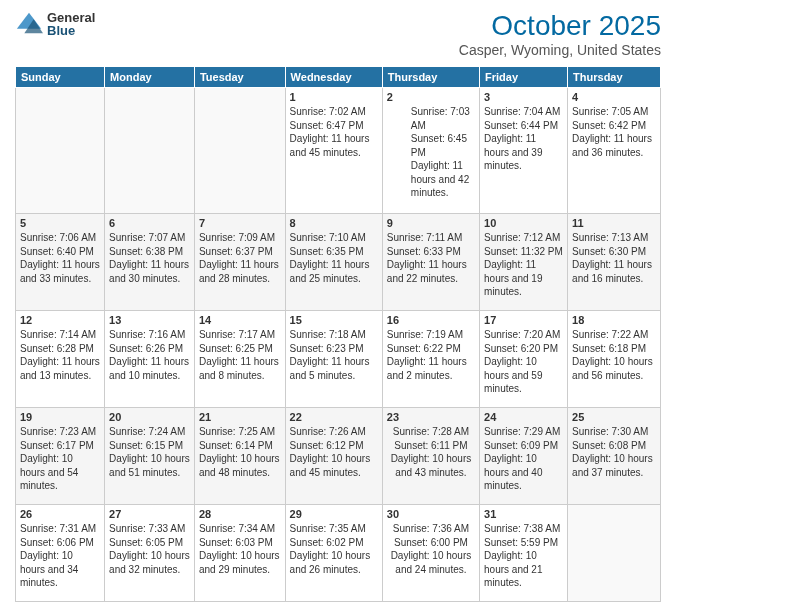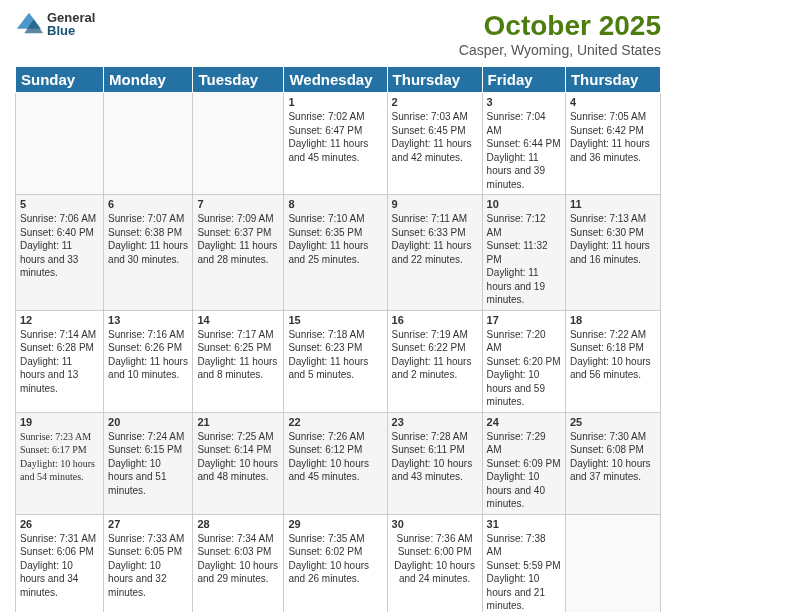--- a/index.html
+++ b/index.html
@@ -45,36 +45,36 @@
     }
     .logo-icon {
       width: 28px;
       height: 28px;
     }
     .title-block {
       text-align: right;
     }
     .month-title {
       font-size: 28px;
-      font-weight: bold;
-      color: #4d7c0f;
+      font-weight: normal;
+      color: #0369a1;
     }
     .location-title {
       font-size: 14px;
       color: #555;
     }
     .calendar {
       width: 100%;
       border-collapse: collapse;
       flex: 1;
     }
     .calendar th {
       background-color: #2471a3;
       color: #fff;
-      font-size: 15px;
+      font-size: 11px;
       font-weight: bold;
       padding: 4px 5px;
       text-align: left;
       border: 1px solid #fff;
     }
     .calendar td {
       border: 1px solid #ccc;
       vertical-align: top;
       padding: 3px 4px;
       font-size: 9.5px;
@@ -140,21 +140,21 @@
           <td class="empty"></td>
           <td class="empty"></td>
           <td>
             <span class="day-num">1</span>
             <div class="day-info" style="white-space: pre-line;">Sunrise: 7:02 AM
 Sunset: 6:47 PM
 Daylight: 11 hours and 45 minutes.</div>
           </td>
           <td>
             <span class="day-num">2</span>
-            <div class="day-info" style="white-space: pre-line;">Sunrise: 7:03 AM
+            <div class="day-info" style="white-space: pre-line; margin-left: 24px;">Sunrise: 7:03 AM
 Sunset: 6:45 PM
 Daylight: 11 hours and 42 minutes.</div>
           </td>
           <td>
             <span class="day-num">3</span>
             <div class="day-info" style="white-space: pre-line;">Sunrise: 7:04 AM
 Sunset: 6:44 PM
 Daylight: 11 hours and 39 minutes.</div>
           </td>
           <td>
@@ -248,21 +248,21 @@
           <td>
             <span class="day-num">18</span>
             <div class="day-info" style="white-space: pre-line;">Sunrise: 7:22 AM
 Sunset: 6:18 PM
 Daylight: 10 hours and 56 minutes.</div>
           </td>
         </tr>
         <tr>
           <td>
             <span class="day-num">19</span>
-            <div class="day-info" style="white-space: pre-line; font-family: Liberation Serif, serif;">Sunrise: 7:23 AM
+            <div class="day-info" style="white-space: pre-line;">Sunrise: 7:23 AM
 Sunset: 6:17 PM
 Daylight: 10 hours and 54 minutes.</div>
           </td>
           <td>
             <span class="day-num">20</span>
             <div class="day-info" style="white-space: pre-line;">Sunrise: 7:24 AM
 Sunset: 6:15 PM
 Daylight: 10 hours and 51 minutes.</div>
           </td>
           <td>
@@ -272,21 +272,21 @@
 Daylight: 10 hours and 48 minutes.</div>
           </td>
           <td>
             <span class="day-num">22</span>
             <div class="day-info" style="white-space: pre-line;">Sunrise: 7:26 AM
 Sunset: 6:12 PM
 Daylight: 10 hours and 45 minutes.</div>
           </td>
           <td>
             <span class="day-num">23</span>
-            <div class="day-info" style="white-space: pre-line;">Sunrise: 7:28 AM
+            <div class="day-info" style="white-space: pre-line; text-align: center;">Sunrise: 7:28 AM
 Sunset: 6:11 PM
 Daylight: 10 hours and 43 minutes.</div>
           </td>
           <td>
             <span class="day-num">24</span>
             <div class="day-info" style="white-space: pre-line;">Sunrise: 7:29 AM
 Sunset: 6:09 PM
 Daylight: 10 hours and 40 minutes.</div>
           </td>
           <td>

